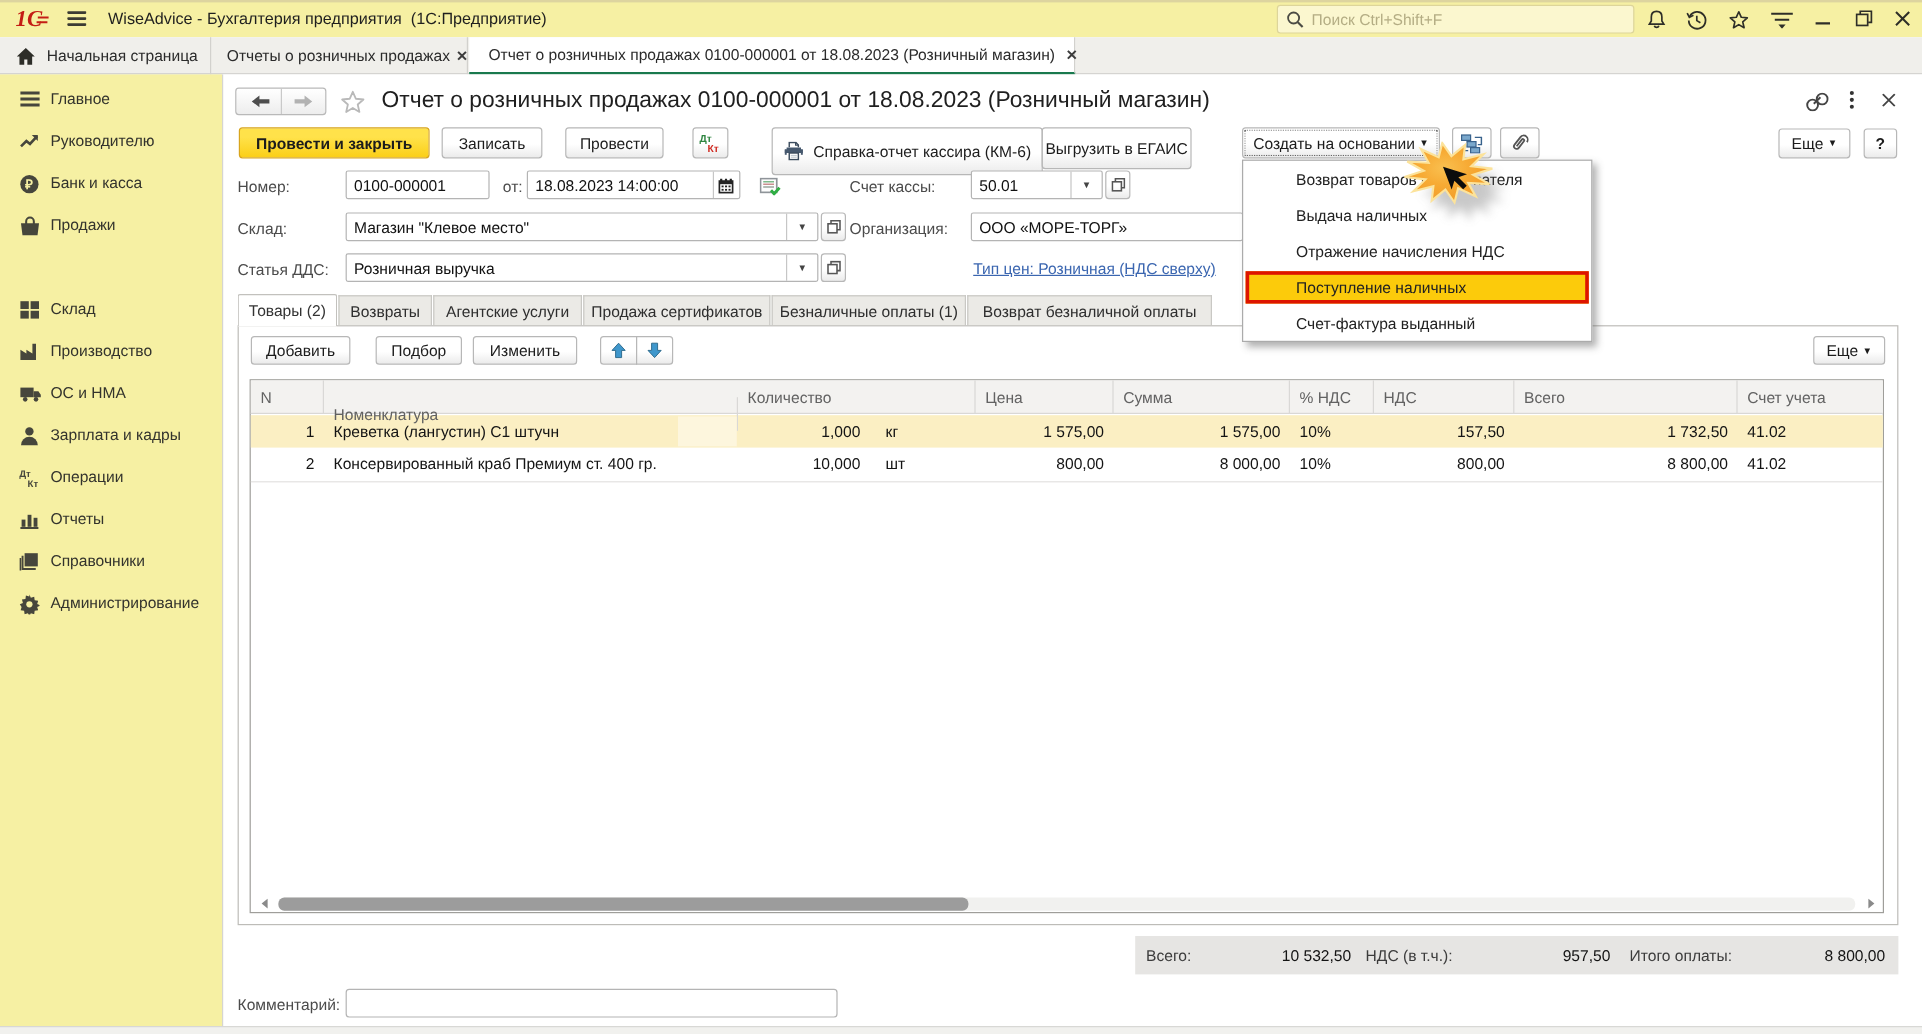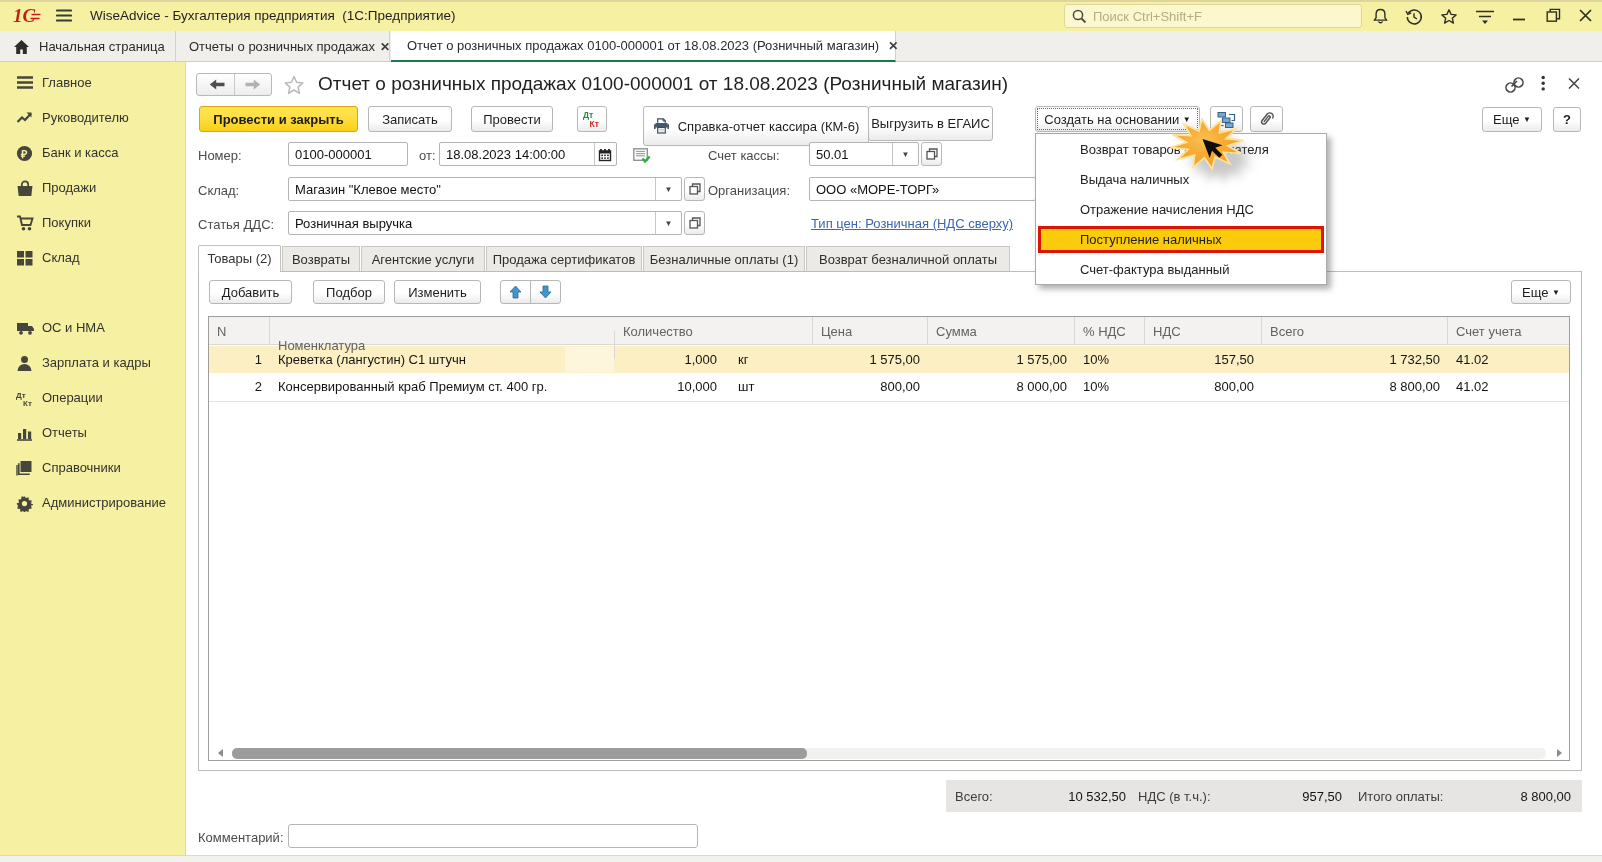--- a/index.html
+++ b/index.html
@@ -111,36 +111,34 @@
       </svg>
       <span class="txt">Банк и касса</span>
     </div>
   <div class="sbitem" style="top:171px;">
       <svg width="18" height="17" viewBox="0 0 18 17">
         <path d="M1.5 6 h15 l-1.2 10 H2.7 z" fill="#46463c"></path>
         <path d="M5.8 8 V4.5 a3.2 3.2 0 0 1 6.4 0 V8" fill="none" stroke="#46463c" stroke-width="1.7"></path>
       </svg>
       <span class="txt">Продажи</span>
     </div>
-  <div class="sbitem" style="top:206px;">
-      <svg width="19" height="17" viewBox="0 0 19 17">
-        <path d="M1 1.5 h3 l2 8.5 h8.5 l2-6.5 H5" fill="none" stroke="#46463c" stroke-width="1.9"></path>
-        <circle cx="7.5" cy="13.8" r="1.8" fill="#46463c"></circle>
-        <circle cx="13.5" cy="13.8" r="1.8" fill="#46463c"></circle>
-      </svg>
-      <span class="txt">Покупки</span>
-    </div>
   <div class="sbitem" style="top:241px;">
       <svg width="18" height="16" viewBox="0 0 18 16">
         <rect x="1" y="1" width="7" height="6.5" fill="#46463c"></rect>
         <rect x="9.5" y="1" width="7" height="6.5" fill="#46463c"></rect>
         <rect x="1" y="9" width="7" height="6.5" fill="#46463c"></rect>
         <rect x="9.5" y="9" width="7" height="6.5" fill="#46463c"></rect>
       </svg>
       <span class="txt">Склад</span>
+    </div>
+  <div class="sbitem" style="top:276px;">
+      <svg width="18" height="16" viewBox="0 0 18 16">
+        <path d="M1 15 V6.5 l5 3 V6.5 l5 3 V1.5 h3 V15 z" fill="#46463c"></path>
+      </svg>
+      <span class="txt">Производство</span>
     </div>
   <div class="sbitem" style="top:311px;">
       <svg width="19" height="16" viewBox="0 0 19 16">
         <rect x="1" y="3" width="11" height="8" fill="#46463c"></rect>
         <path d="M12 6 h4 l2 3 v2 h-6 z" fill="#46463c"></path>
         <circle cx="5" cy="12.8" r="1.9" fill="#46463c"></circle>
         <circle cx="14" cy="12.8" r="1.9" fill="#46463c"></circle>
       </svg>
       <span class="txt">ОС и НМА</span>
     </div>

